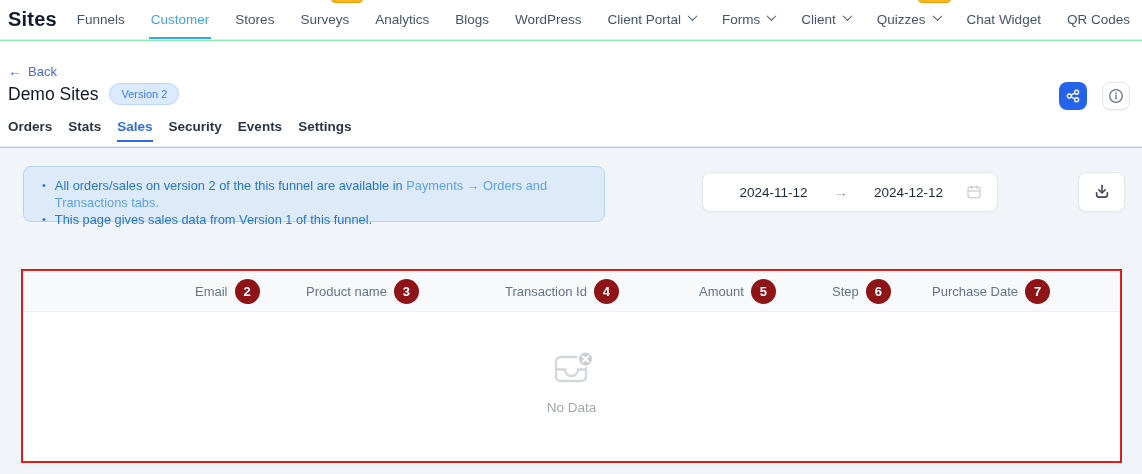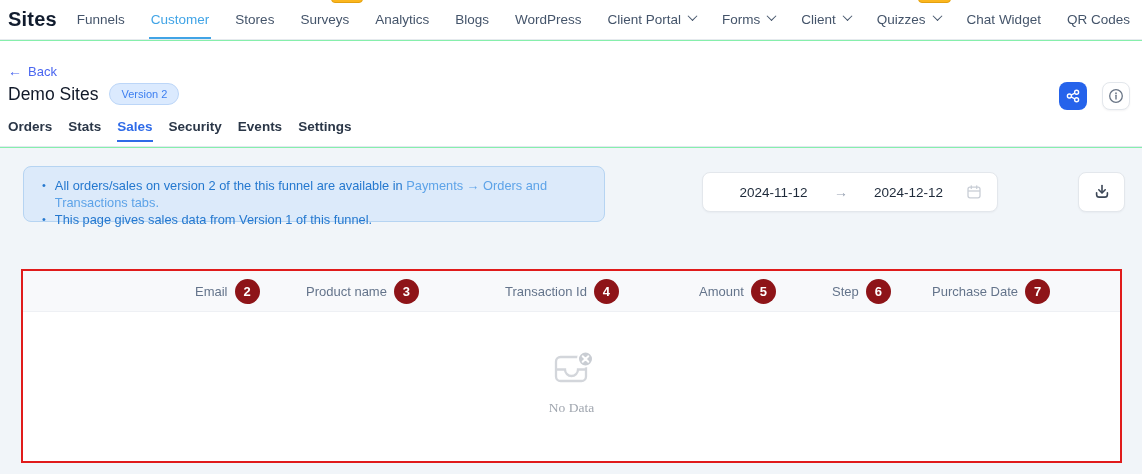--- a/index.html
+++ b/index.html
@@ -67,21 +67,21 @@
 
   
   .table-box { position:absolute; left:21px; top:269px; width:1101px; height:194px; background:#fff;
                border:2px solid #e01b1b; }
   .table-header { position:relative; height:41px; background:#f8f9fb; border-bottom:1px solid #eef0f4; }
   .hcell { position:absolute; top:0; height:41px; display:flex; align-items:center; gap:7px; }
   .hlabel { font-size:13px; color:#64748b; }
   .num-badge { width:25px; height:25px; border-radius:50%; background:#8e1418; color:#fff;
                font-size:13px; font-weight:700; display:flex; align-items:center; justify-content:center; }
   .empty-state { position:absolute; left:0; top:78px; width:100%; text-align:center; }
-  .empty-text { margin-top:7px; font-size:13.5px; color:#a0a6af;font-family:Liberation Serif, serif; }
+  .empty-text { margin-top:7px; font-size:13.5px; color:#a0a6af; }
 </style>
 </head>
 <body>
 
 <div class="app">
 
   <header class="navbar">
     <div class="brand">Sites</div>
     <nav class="nav">
       <div class="nav-item">

